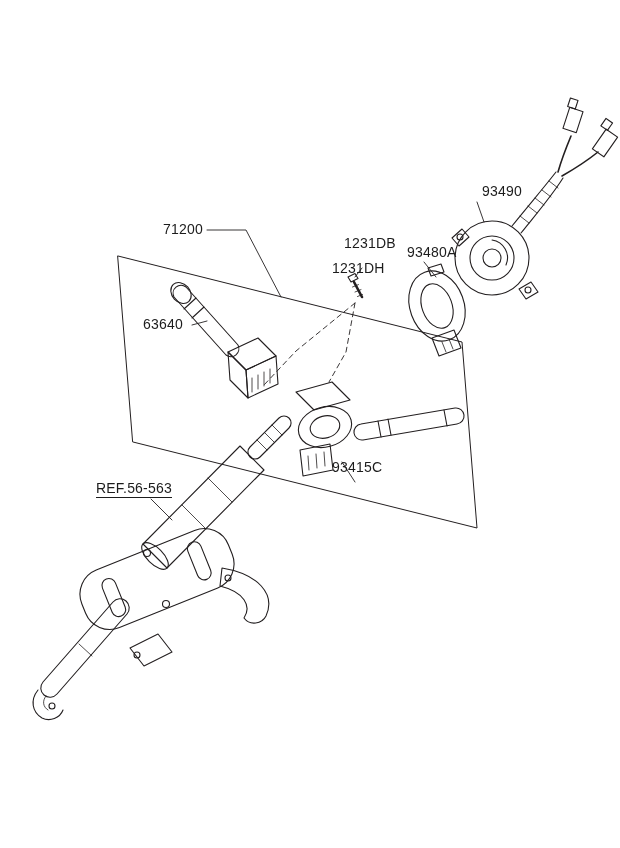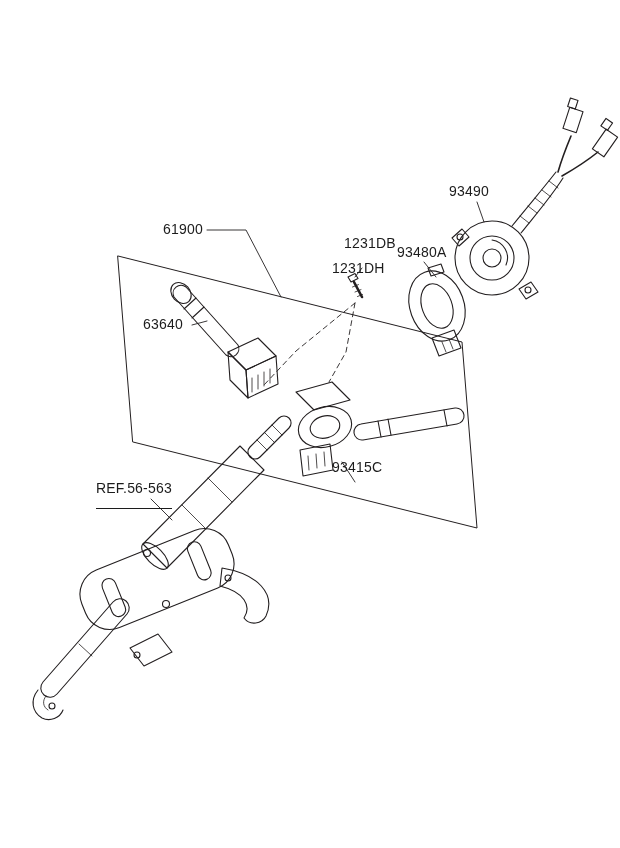--- a/index.html
+++ b/index.html
@@ -24,21 +24,21 @@
     position: absolute;
     font-size: 14px;
     line-height: 16px;
     color: #1c1c1c;
     letter-spacing: 0.2px;
     white-space: nowrap;
     user-select: none;
   }
   .lbl.underline {
     border-bottom: 1.2px solid #1c1c1c;
-    padding-bottom: 12px;
+    padding-bottom: 1px;
   }
 </style>
 </head>
 <body>
 
 <div class="stage">
 
   <svg class="art" width="620" height="848" viewBox="0 0 620 848" aria-hidden="true">
     <g fill="none" stroke="#231f20" stroke-width="1.1" stroke-linecap="round" stroke-linejoin="round">
 
@@ -132,29 +132,29 @@
         <path d="M79,644 L92,656" stroke-width="0.8"></path>
         <path d="M38,690 C30,700 32,712 42,718 C50,722 60,718 63,710"></path>
         <path d="M46,696 C42,701 43,707 48,710" stroke-width="0.8"></path>
         <circle cx="52" cy="706" r="3"></circle>
         <polygon points="130,648 158,634 172,652 144,666"></polygon>
         <circle cx="137" cy="655" r="3"></circle>
       </g>
     </g>
   </svg>
 
-  <div class="lbl" style="left:163px; top:221px">61900</div>
+  <div class="lbl" style="left:163px; top:221px">71200</div>
 
   <div class="lbl" style="left:344px; top:235px">1231DB</div>
 
   <div class="lbl" style="left:332px; top:260px">1231DH</div>
 
-  <div class="lbl" style="left:397px; top:244px">93480A</div>
+  <div class="lbl" style="left:407px; top:244px">93480A</div>
 
-  <div class="lbl" style="left:449px; top:183px">93490</div>
+  <div class="lbl" style="left:482px; top:183px">93490</div>
 
   <div class="lbl" style="left:143px; top:316px">63640</div>
 
   <div class="lbl" style="left:332px; top:459px">93415C</div>
 
   <div class="lbl underline" style="left:96px; top:480px">REF.56-563</div>
 
 </div>
 
 </body></html>

